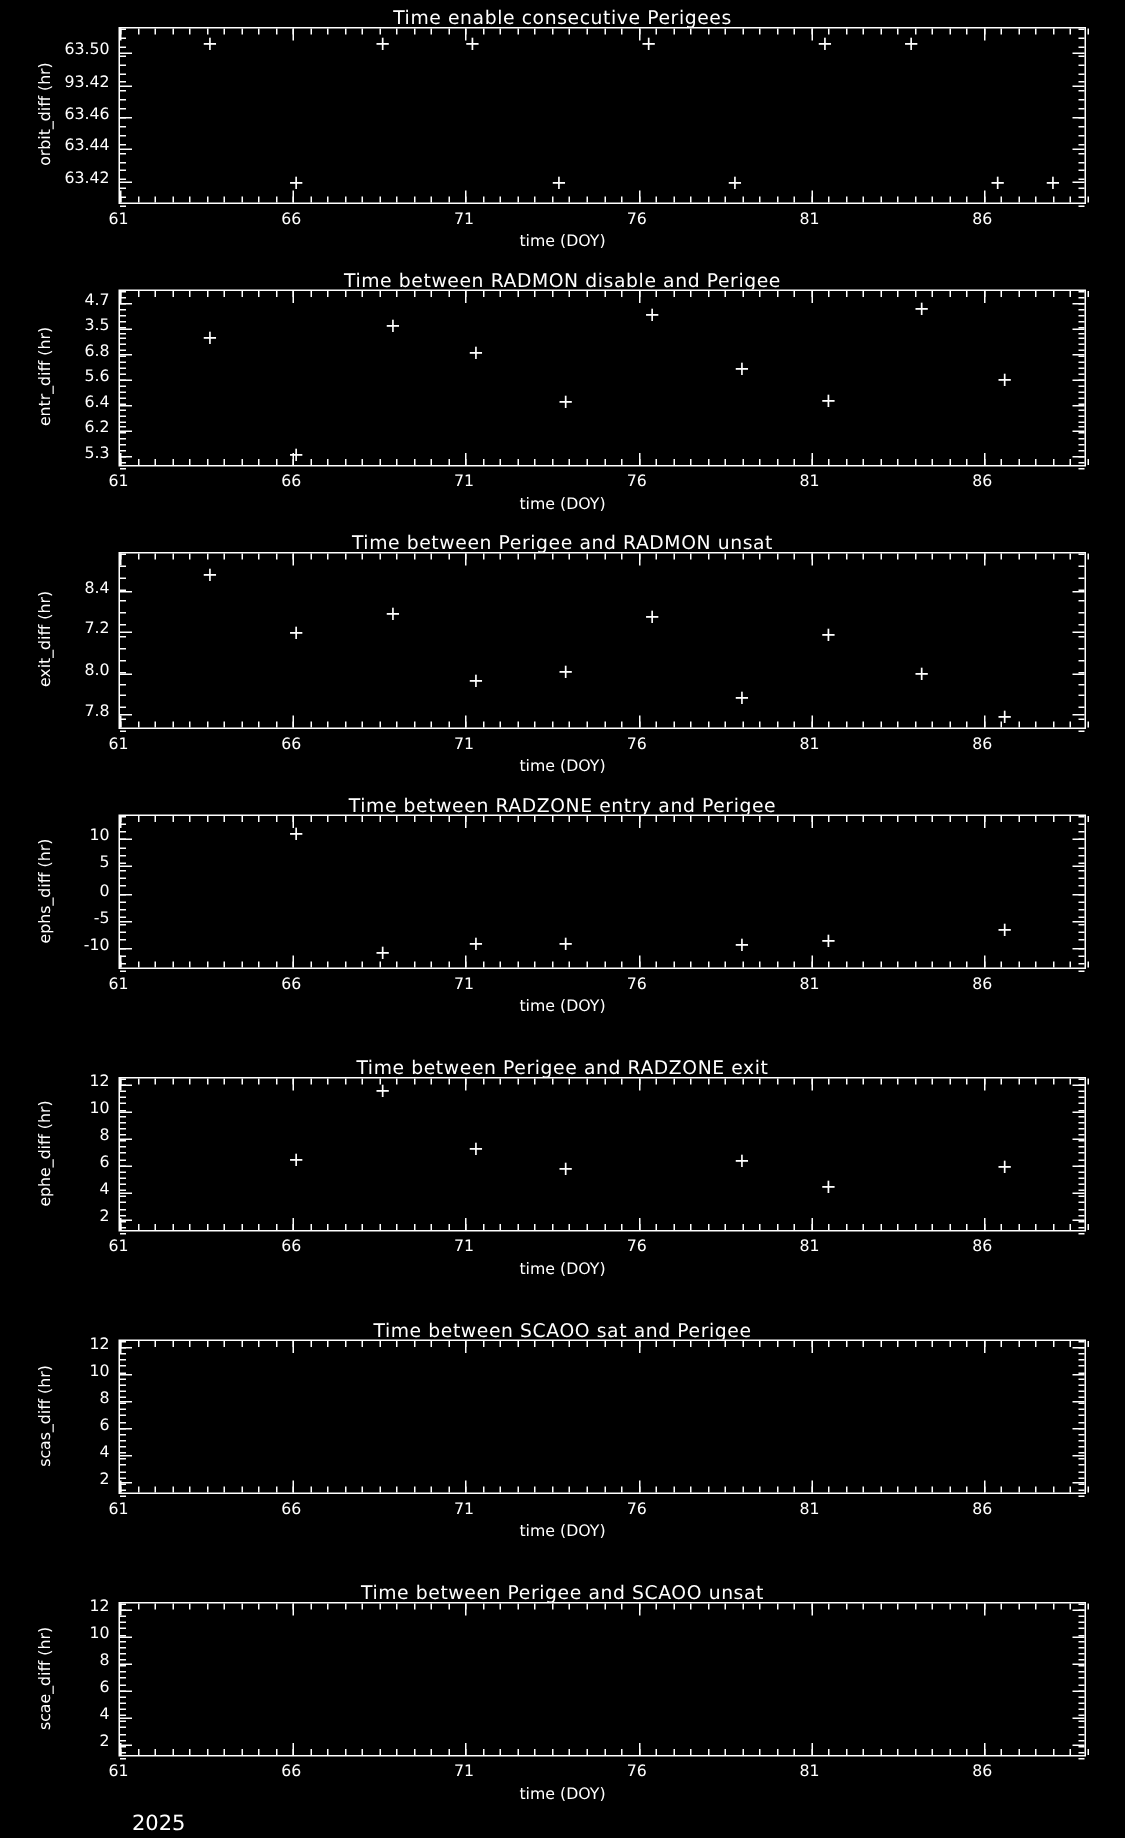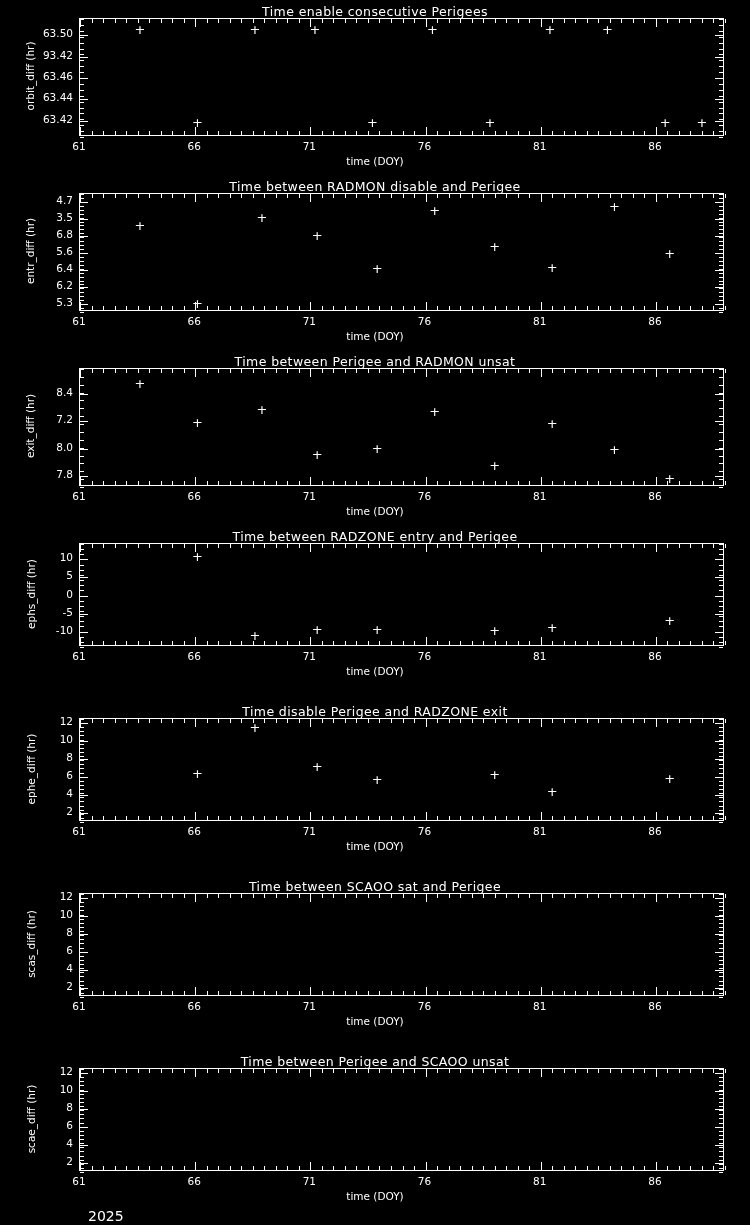--- a/index.html
+++ b/index.html
@@ -924,21 +924,21 @@
       <div class="xtick-label" style="left: 59px; width: 40px; top: 650px;">61</div>
       <div class="xtick-label" style="left: 174.179px; width: 40px; top: 650px;">66</div>
       <div class="xtick-label" style="left: 289.357px; width: 40px; top: 650px;">71</div>
       <div class="xtick-label" style="left: 404.536px; width: 40px; top: 650px;">76</div>
       <div class="xtick-label" style="left: 519.714px; width: 40px; top: 650px;">81</div>
       <div class="xtick-label" style="left: 634.893px; width: 40px; top: 650px;">86</div>
       <div class="xlabel" style="top: 665px;">time (DOY)</div>
       <div class="ylabel" style="width: 143px; left: -41.5px; top: 587.5px; transform: rotate(-90deg);">ephs_diff (hr)</div>
     </div>
     <div class="panel" style="top: 0px;">
-      <div class="panel-title" style="top: 704px;">Time disable Perigee and RADZONE exit</div>
+      <div class="panel-title" style="top: 704px;">Time between Perigee and RADZONE exit</div>
       <div class="plotbox" style="left: 79px; top: 718px; width: 645px; height: 103px;">
         <div class="tick" style="left: 0px; bottom: 0px; width: 1px; height: 4px;"></div>
         <div class="tick" style="left: 0px; top: 0px; width: 1px; height: 4px;"></div>
         <div class="tick" style="left: 11.5179px; bottom: 0px; width: 1px; height: 4px;"></div>
         <div class="tick" style="left: 11.5179px; top: 0px; width: 1px; height: 4px;"></div>
         <div class="tick" style="left: 23.0357px; bottom: 0px; width: 1px; height: 4px;"></div>
         <div class="tick" style="left: 23.0357px; top: 0px; width: 1px; height: 4px;"></div>
         <div class="tick" style="left: 34.5536px; bottom: 0px; width: 1px; height: 4px;"></div>
         <div class="tick" style="left: 34.5536px; top: 0px; width: 1px; height: 4px;"></div>
         <div class="tick" style="left: 46.0714px; bottom: 0px; width: 1px; height: 4px;"></div>

